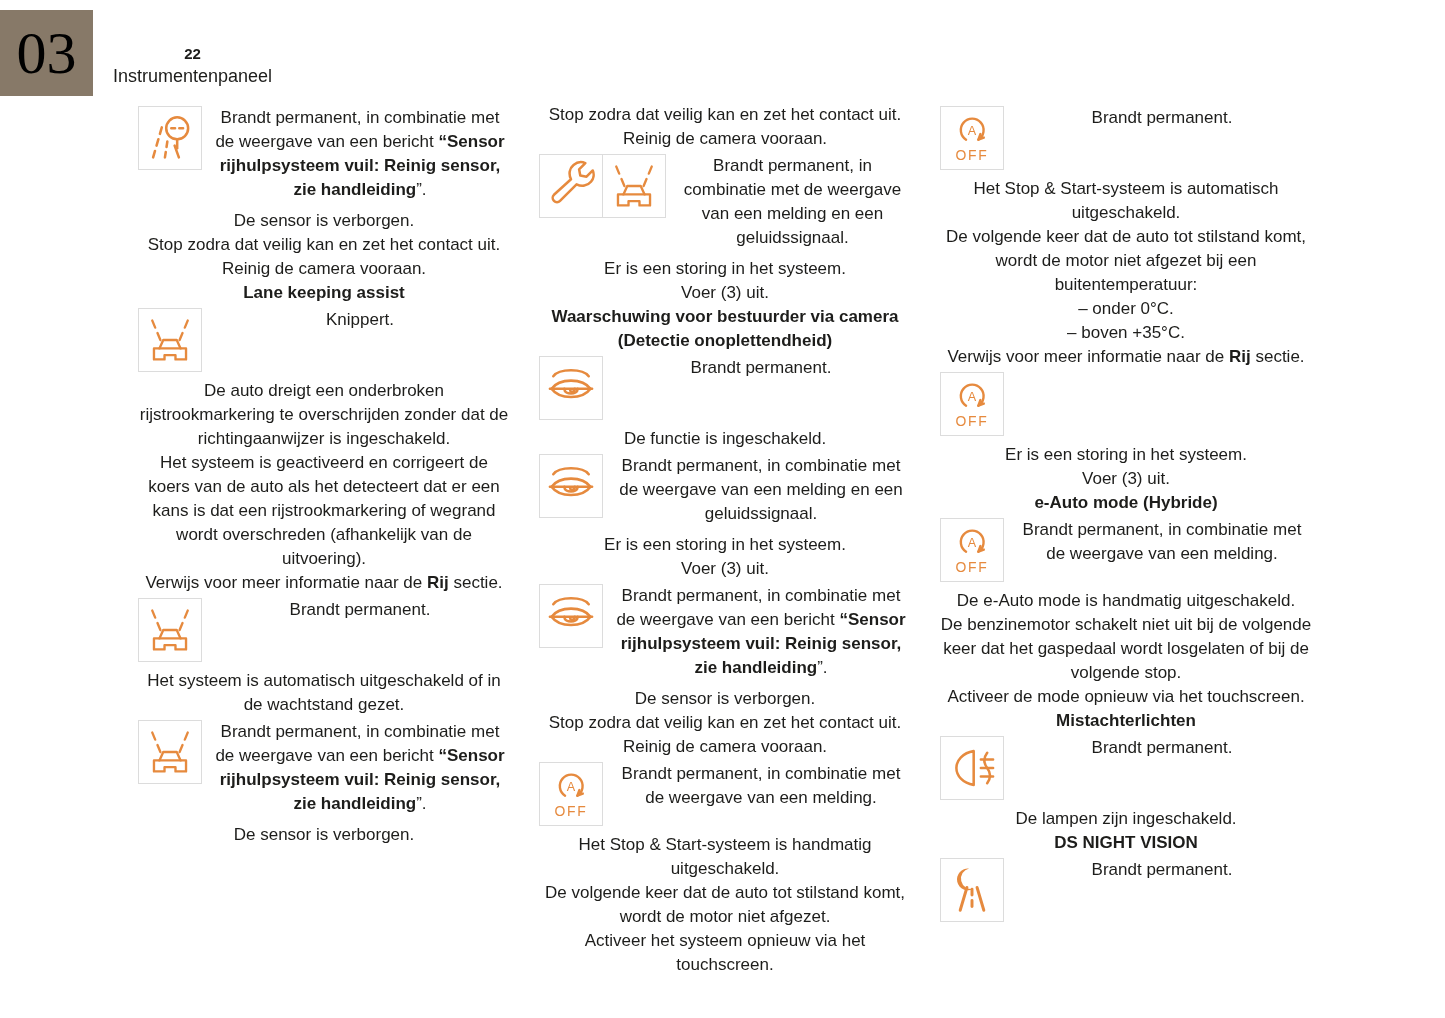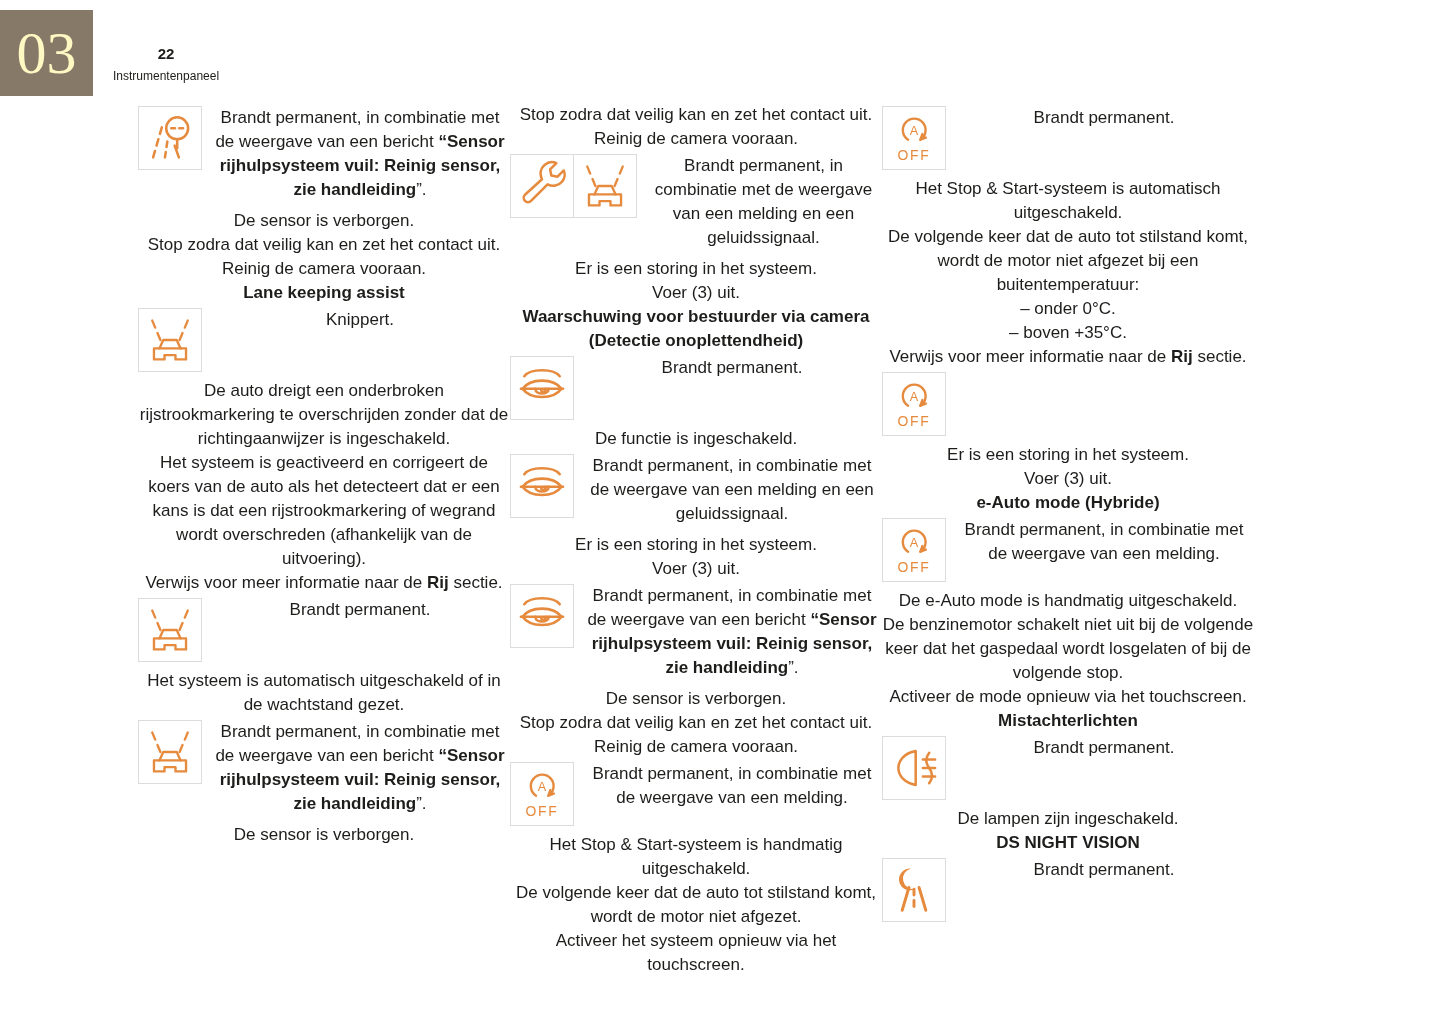--- a/index.html
+++ b/index.html
@@ -12,26 +12,26 @@
   body{
     width:1445px;height:1018px;position:relative;overflow:hidden;
     background:#ffffff;color:var(--text);
     font-family:"Liberation Sans",sans-serif;
   }
   .chapter-tab{
     position:absolute;left:0;top:10px;width:93px;height:86px;
     background:var(--chapter);display:flex;align-items:center;justify-content:center;
   }
   .chapter-num{
-    font-family:"Liberation Serif",serif;font-size:60px;line-height:1;color:#fef9c3;
+    font-family:"Liberation Serif",serif;font-size:60px;line-height:1;color:#000000;
   }
   .page-meta{position:absolute;left:113px;top:45px;}
   .page-num{font-size:15px;font-weight:700;line-height:18px;margin:0;}
-  .section-title{font-size:12px;line-height:22px;margin:2px 0 0 0;font-weight:400;}
-  .columns{position:absolute;left:138px;top:103px;display:flex;}
+  .section-title{font-size:18px;line-height:22px;margin:2px 0 0 0;font-weight:400;}
+  .columns{position:absolute;left:138px;top:103px;display:flex;gap:29px;}
   .col{width:372px;}
   p{margin:0;font-size:17px;line-height:24px;text-align:center;}
   .heading{font-weight:700;}
   .b{font-weight:700;}
   .icon-row{display:flex;align-items:flex-start;gap:8px;margin:3px 0 7px;}
   .icon-group{display:flex;flex:0 0 auto;}
   .icon-box{
     width:62px;height:62px;border:1px solid var(--iconborder);background:#fff;
     display:flex;align-items:center;justify-content:center;color:var(--accent);
   }

